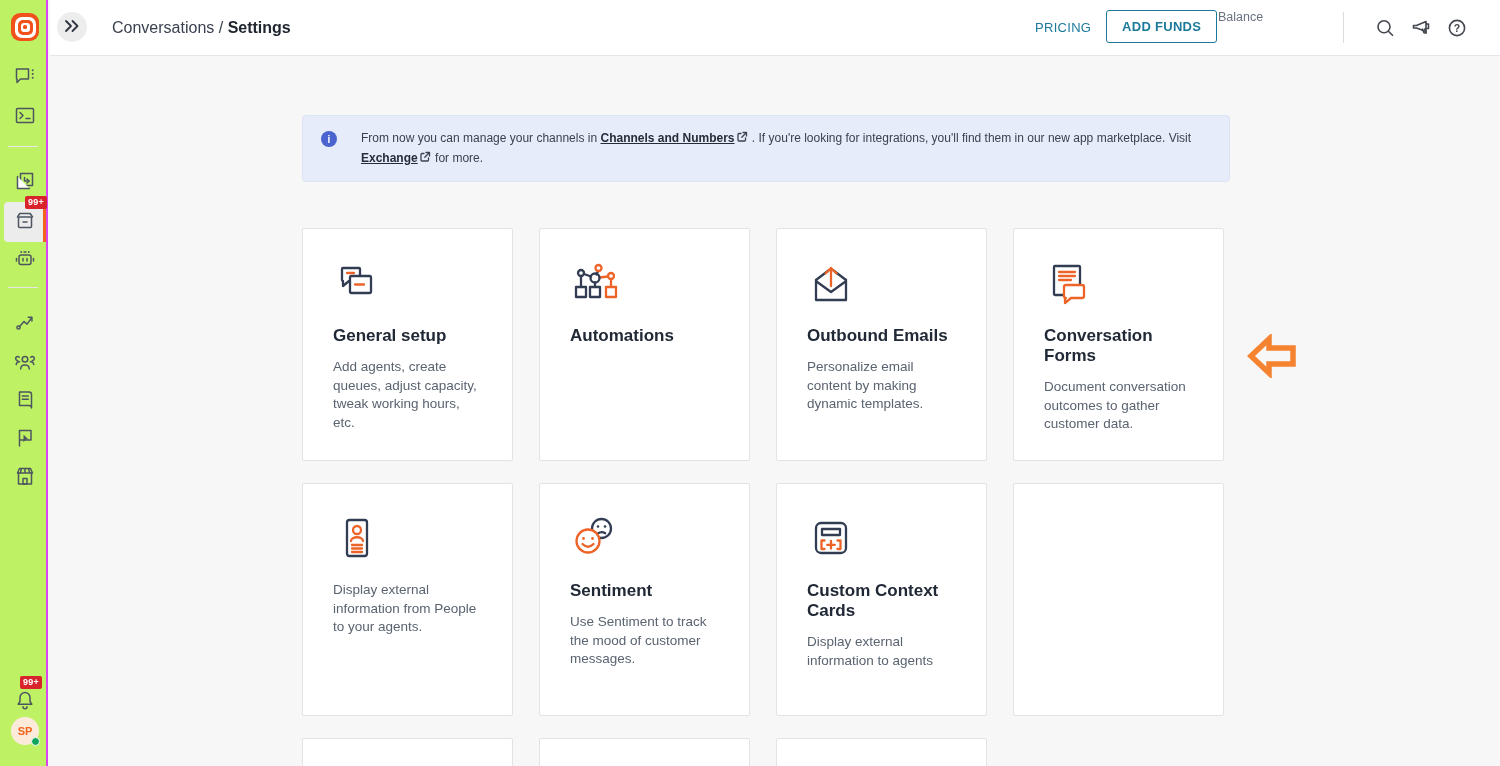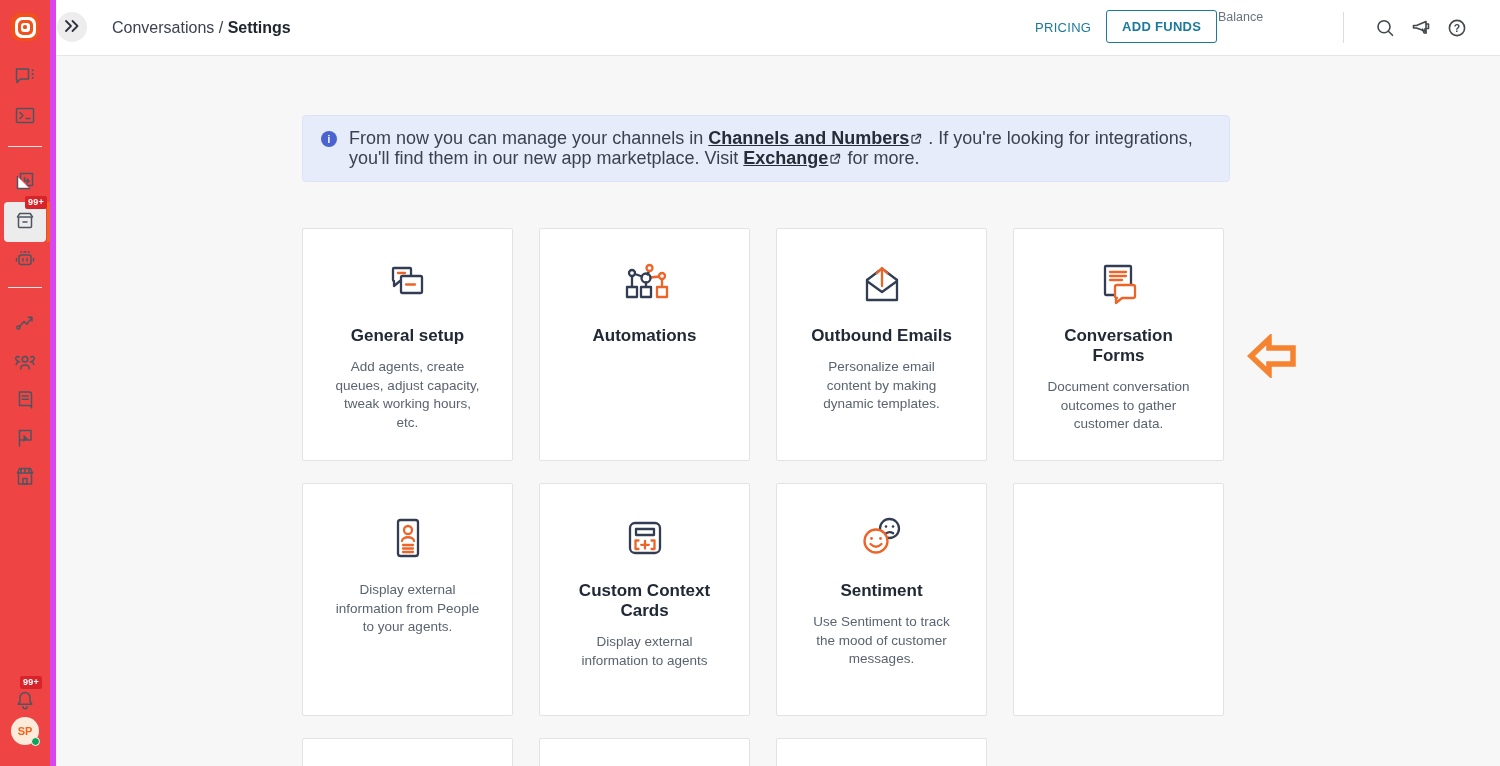--- a/index.html
+++ b/index.html
@@ -1,21 +1,21 @@
 <!DOCTYPE html>
 <html><head>
 <meta charset="utf-8">
 <style>
   * { margin:0; padding:0; box-sizing:border-box; }
   html,body { width:1500px; height:766px; overflow:hidden; background:#f7f7f8;
               font-family:"Liberation Sans", sans-serif; }
 
   
-  .sidebar { position:absolute; left:0; top:0; bottom:0; width:56px; background:#ef4444;
-             border-right:6px solid #d946ef; z-index:30; }
+  .sidebar { position:absolute; left:0; top:0; bottom:0; width:48px; background:#bef264;
+             border-right:2px solid #d946ef; z-index:30; }
   .logo { position:absolute; left:11px; top:13px; width:28px; height:28px; background:#f1511b; border-radius:9px;
           display:flex; align-items:center; justify-content:center; }
   .logo-r1 { width:21px; height:21px; background:#fff; border-radius:7px; display:flex; align-items:center; justify-content:center; }
   .logo-r2 { width:15px; height:15px; background:#f1511b; border-radius:5px; display:flex; align-items:center; justify-content:center; }
   .logo-r3 { width:9px; height:9px; background:#fff; border-radius:3px; display:flex; align-items:center; justify-content:center; }
   .logo-r4 { width:4px; height:4px; background:#f1511b; border-radius:1.5px; }
 
   .side-item { position:absolute; left:4px; width:42px; height:40px; border-radius:4px;
                display:flex; align-items:center; justify-content:center; cursor:pointer; }
   .side-item svg { stroke:#4d5560; fill:none; stroke-width:1.5; stroke-linecap:round; stroke-linejoin:round; }
@@ -53,29 +53,29 @@
 
   
   .main { position:absolute; left:50px; top:56px; right:0; bottom:0; background:#f7f7f8; overflow:hidden; }
 
   .banner { position:absolute; left:252px; top:59px; width:928px; min-height:64px;
             background:#e7ecfa; border:1px solid #dde3f6; border-radius:4px;
             padding:13px 24px 13px 18px; display:flex; }
   .banner-icon { flex:0 0 16px; width:16px; height:16px; margin-top:2px; border-radius:50%;
                  background:#4a63cf; color:#fff; font-size:10px; font-weight:bold; font-style:normal;
                  display:flex; align-items:center; justify-content:center; }
-  .banner-text { margin-left:12px; font-size:18px; line-height:18.5px; color:#3a4150; }
+  .banner-text { margin-left:24px; font-size:12px; line-height:18.5px; color:#3a4150; }
   .banner-link { color:#272d38; font-weight:bold; text-decoration:underline; cursor:pointer; }
   .ext-icon { display:inline-block; vertical-align:-1px; margin:0 1px; }
   .ext-icon svg { stroke:#3a4150; fill:none; stroke-width:1.3; stroke-linecap:round; stroke-linejoin:round; }
 
   .cards { position:absolute; left:252px; top:172px; display:grid;
            grid-template-columns:repeat(4,211px); column-gap:26px; row-gap:22px; }
   .card { width:211px; height:233px; background:#fff; border:1px solid #e3e3e5; border-radius:2px;
-          padding:30px; cursor:pointer;text-align:center; }
+          padding:30px; cursor:pointer; }
   .card.lifted { box-shadow:0 3px 12px rgba(0,0,0,0.18); border-color:#ececee; }
   .card-icon { height:48px; margin-bottom:19px; }
   .card-icon svg { fill:none; stroke-linecap:round; stroke-linejoin:round; }
   .nv { stroke:#323c52; stroke-width:2.3; }
   .nvf { fill:#323c52; stroke:none; }
   .og { stroke:#ed6428; stroke-width:2.3; }
   .ogf { fill:#ed6428; stroke:none; }
   .wfill { fill:#fff; }
   .card-title { font-size:17px; font-weight:bold; color:#212936; line-height:20px; margin-bottom:12px; }
   .card-desc { font-size:13.5px; color:#5a6370; line-height:18.5px; }
@@ -354,48 +354,48 @@
           <path class="og" d="M18 27c0-5 12-5 12 0"></path>
           <path class="og" d="M19 31h10M19 34.5h10M19 38h10"></path>
         </svg>
       </div>
       <div class="card-desc">Display external information from People to your agents.</div>
     </div>
 
     <div class="card">
       <div class="card-icon">
         <svg width="48" height="48" viewBox="0 0 48 48">
-          <rect class="nv" x="9" y="9" width="30" height="30" rx="5"></rect>
-          <rect class="nv" x="15" y="15" width="18" height="6"></rect>
-          <path class="og" d="M17.5 26.5H14.5v8.5h3"></path>
-          <path class="og" d="M30.5 26.5h3v8.5h-3"></path>
-          <path class="og" d="M24 27v7.5M20.2 30.8h7.6"></path>
-        </svg>
-      </div>
-      <div class="card-title">Custom Context Cards</div>
-      <div class="card-desc">Display external information to agents</div>
-    </div>
-
-    <div class="card">
-      <div class="card-icon">
-        <svg width="48" height="48" viewBox="0 0 48 48">
           <circle class="nv wfill" cx="31.5" cy="14.5" r="9.5"></circle>
           <circle class="nvf" cx="28" cy="12.5" r="1.3"></circle>
           <circle class="nvf" cx="35" cy="12.5" r="1.3"></circle>
           <path class="nv" d="M27.8 19.5q3.7-2.6 7.4-.3"></path>
           <circle class="og wfill" cx="18" cy="27" r="11.5"></circle>
           <circle class="ogf" cx="13.5" cy="24.5" r="1.4"></circle>
           <circle class="ogf" cx="22.5" cy="24.5" r="1.4"></circle>
           <path class="og" d="M12.5 30q5.5 5.5 11 0"></path>
         </svg>
       </div>
       <div class="card-title">Sentiment</div>
       <div class="card-desc">Use Sentiment to track the mood of customer messages.</div>
     </div>
 
+    <div class="card">
+      <div class="card-icon">
+        <svg width="48" height="48" viewBox="0 0 48 48">
+          <rect class="nv" x="9" y="9" width="30" height="30" rx="5"></rect>
+          <rect class="nv" x="15" y="15" width="18" height="6"></rect>
+          <path class="og" d="M17.5 26.5H14.5v8.5h3"></path>
+          <path class="og" d="M30.5 26.5h3v8.5h-3"></path>
+          <path class="og" d="M24 27v7.5M20.2 30.8h7.6"></path>
+        </svg>
+      </div>
+      <div class="card-title">Custom Context Cards</div>
+      <div class="card-desc">Display external information to agents</div>
+    </div>
+
     <div class="card stub"></div>
     <div class="card stub"></div>
     <div class="card stub"></div>
     <div class="card stub"></div>
   </div>
 
   <div class="arrow-cursor">
     <svg width="50" height="44" viewBox="0 0 50 44">
       <path d="M4 22L22 5v9h24v16H22v9z"></path>
     </svg>

